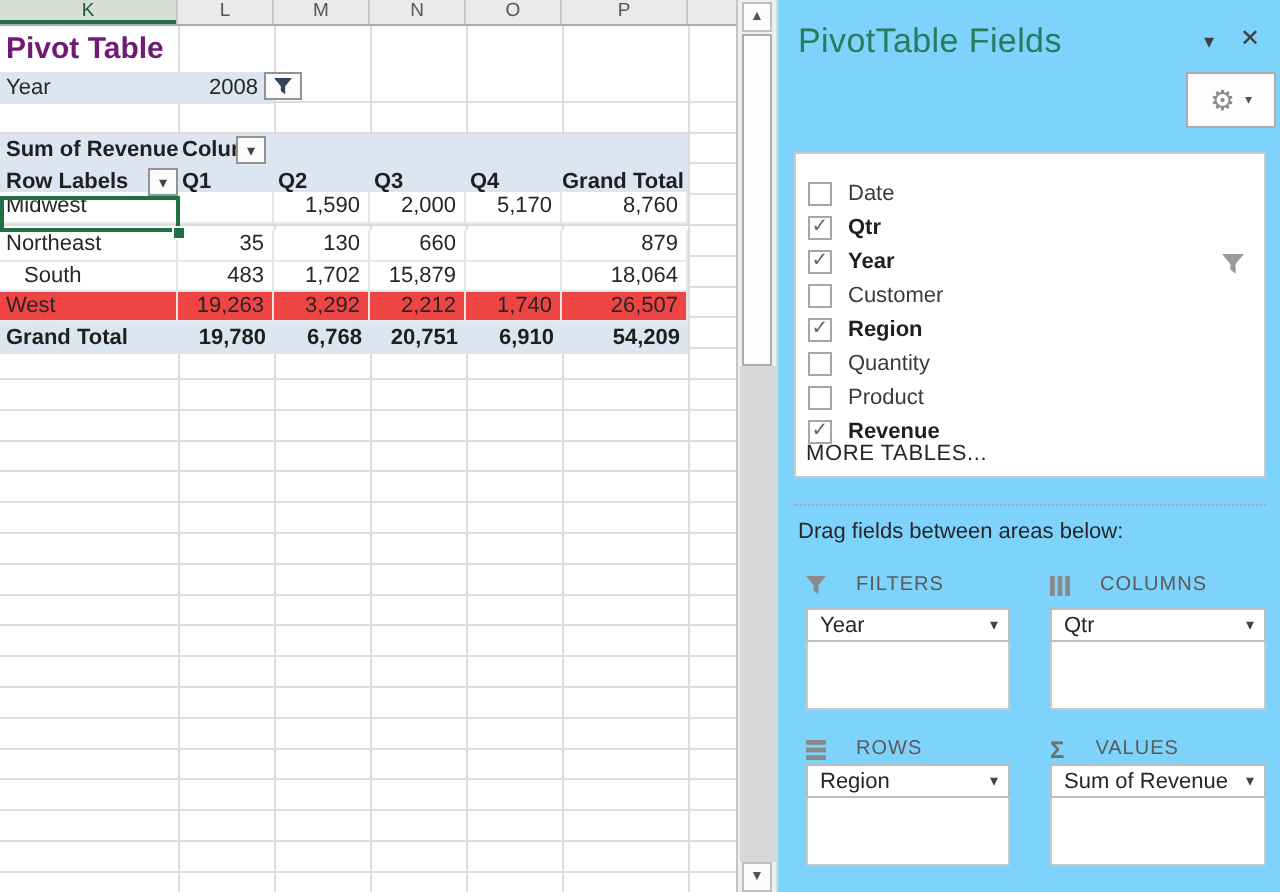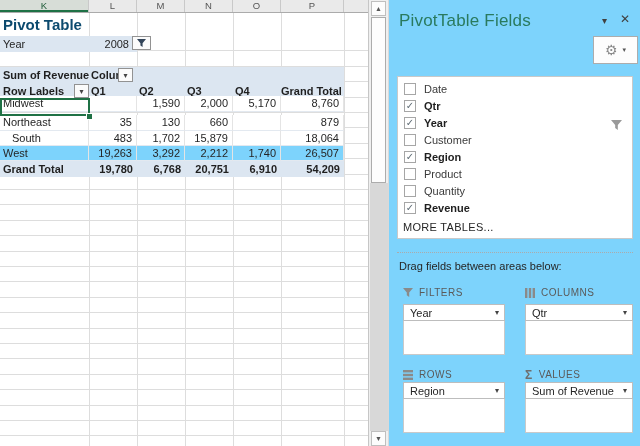--- a/index.html
+++ b/index.html
@@ -13,21 +13,21 @@
   .ch{box-sizing:border-box;border-right:1px solid #C9C9C9;font-size:9.5px;color:#555;
       text-align:center;line-height:12px;overflow:hidden;}
   .ch.sel{background:#D7DDD7;color:#1E5B38;box-shadow:inset 0 -2px 0 #1E7145;}
   .w-k{width:89px}.w-q{width:48px}.w-p{width:63px}.w-f{flex:1;border-right:none;}
 
   .vline{position:absolute;top:13px;bottom:0;width:1px;background:#DDDDDD;z-index:0;}
   .hgrid{position:absolute;left:0;right:0;top:36px;bottom:0;z-index:0;
          background:repeating-linear-gradient(to bottom,transparent 0px,transparent 14.4px,#DDDDDD 14.4px,#DDDDDD 15.4px);}
 
   .sheet-title{position:absolute;left:3px;top:13px;height:23px;line-height:23px;z-index:2;
-               font-size:15px;font-weight:bold;color:#0c4a6e;white-space:nowrap;}
+               font-size:15px;font-weight:bold;color:#701a75;white-space:nowrap;}
 
   .srow{position:absolute;display:flex;z-index:2;}
   .cell{box-sizing:border-box;font-size:11px;color:#262626;white-space:nowrap;overflow:hidden;
         display:block;line-height:15px;}
   .blue{background:#DCE6F1;}
   .b{font-weight:bold;color:#1F1F1F;}
   .lab{padding-left:3px;}
   .num{text-align:right;padding-right:4px;}
   .ral{text-align:right;padding-right:3px;}
   .databorders{border-right:1px solid #E4E4E4;border-bottom:1px solid #E3E9F0;}
@@ -58,34 +58,34 @@
   .panel-collapse{position:absolute;left:213px;top:15px;font-size:10px;color:#404040;cursor:default;}
   .panel-close{position:absolute;left:231px;top:12px;font-size:12px;color:#404040;cursor:default;}
   .panel-sub{position:absolute;left:10px;top:47px;font-size:11px;color:#262626;white-space:nowrap;}
   .gear-btn{position:absolute;left:204px;top:36px;width:45px;height:28px;background:#FDFDFD;
             border:1px solid #ACACAC;box-sizing:border-box;display:flex;align-items:center;
             justify-content:center;gap:5px;}
   .gear-glyph{font-size:14px;color:#8A8A8A;line-height:14px;}
   .gear-caret{font-size:7px;color:#555;}
 
   .fields-box{position:absolute;left:8px;top:76px;width:236px;height:163px;background:#fff;
-              border:1px solid #C9C9C9;box-sizing:border-box;padding-top:3px;}
+              border:1px solid #C9C9C9;box-sizing:border-box;padding-top:11px;}
   .field-row{height:17px;display:flex;align-items:center;padding-left:6px;position:relative;}
   .checkbox{width:12px;height:12px;border:1px solid #A6A6A6;background:#fff;margin-right:8px;
             box-sizing:border-box;font-size:10px;line-height:10px;color:#5E6B74;text-align:center;}
   .field-label{font-size:11px;color:#3A3A3A;}
   .field-label.on{font-weight:bold;color:#1F1F1F;}
   .row-filter{position:absolute;right:10px;top:3px;}
   .more-tables{position:absolute;left:14px;top:221px;font-size:11px;color:#262626;letter-spacing:0.3px;}
 
   .dotted{position:absolute;left:8px;top:252px;width:236px;height:0;border-top:1px dotted #ABABAB;}
   .drag-hint{position:absolute;left:10px;top:260px;font-size:11px;color:#262626;}
 
   .area-label{position:absolute;font-size:10px;color:#5A5A5A;letter-spacing:0.5px;
-              display:flex;align-items:center;gap:6px;white-space:nowrap;}
+              display:flex;align-items:center;gap:15px;white-space:nowrap;}
   .area-box{position:absolute;background:#fff;border:1px solid #C9C9C9;box-sizing:border-box;}
   .chip{height:17px;margin:-1px -1px 0 -1px;border:1px solid #BDBDBD;background:#fff;
         display:flex;align-items:center;box-sizing:border-box;}
   .chip-text{font-size:11px;color:#262626;padding-left:6px;white-space:nowrap;overflow:hidden;}
   .chip-caret{margin-left:auto;padding-right:5px;font-size:8px;color:#444;}
   .sigma{font-size:12px;color:#6E6E6E;font-weight:bold;line-height:10px;}
 </style>
 </head>
 <body>
 
@@ -161,21 +161,21 @@
       <div class="cell num databorders" style="width:63px;line-height:15px;">879</div>
     </div>
     <div class="srow" style="left:0;top:131px;height:15px;width:344px;background:#fff;">
       <div class="cell lab databorders" style="width:89px;line-height:14px;padding-left:12px;">South</div>
       <div class="cell num databorders" style="width:48px;line-height:14px;">483</div>
       <div class="cell num databorders" style="width:48px;line-height:14px;">1,702</div>
       <div class="cell num databorders" style="width:48px;line-height:14px;">15,879</div>
       <div class="cell num databorders" style="width:48px;line-height:14px;"></div>
       <div class="cell num databorders" style="width:63px;line-height:14px;">18,064</div>
     </div>
-    <div class="srow" style="left:0;top:146px;height:15px;width:344px;background:#7dd3fc;">
+    <div class="srow" style="left:0;top:146px;height:15px;width:344px;background:#ef4444;">
       <div class="cell lab databorders" style="width:89px;line-height:14px;">West</div>
       <div class="cell num databorders" style="width:48px;line-height:14px;">19,263</div>
       <div class="cell num databorders" style="width:48px;line-height:14px;">3,292</div>
       <div class="cell num databorders" style="width:48px;line-height:14px;">2,212</div>
       <div class="cell num databorders" style="width:48px;line-height:14px;">1,740</div>
       <div class="cell num databorders" style="width:63px;line-height:14px;">26,507</div>
     </div>
     <div class="srow" style="left:0;top:161px;height:16px;width:344px;">
       <div class="cell blue lab b" style="width:89px;line-height:16px;">Grand Total</div>
       <div class="cell blue num b" style="width:48px;line-height:16px;">19,780</div>
@@ -228,25 +228,25 @@
       <div class="field-row">
         <span class="checkbox"></span>
         <span class="field-label">Customer</span>
       </div>
       <div class="field-row">
         <span class="checkbox">✓</span>
         <span class="field-label on">Region</span>
       </div>
       <div class="field-row">
         <span class="checkbox"></span>
+        <span class="field-label">Quantity</span>
+      </div>
+      <div class="field-row">
+        <span class="checkbox"></span>
         <span class="field-label">Product</span>
-      </div>
-      <div class="field-row">
-        <span class="checkbox"></span>
-        <span class="field-label">Quantity</span>
       </div>
       <div class="field-row">
         <span class="checkbox">✓</span>
         <span class="field-label on">Revenue</span>
       </div>
     </div>
     <div class="more-tables">MORE TABLES...</div>
 
     <div class="dotted"></div>
     <div class="drag-hint">Drag fields between areas below:</div>

